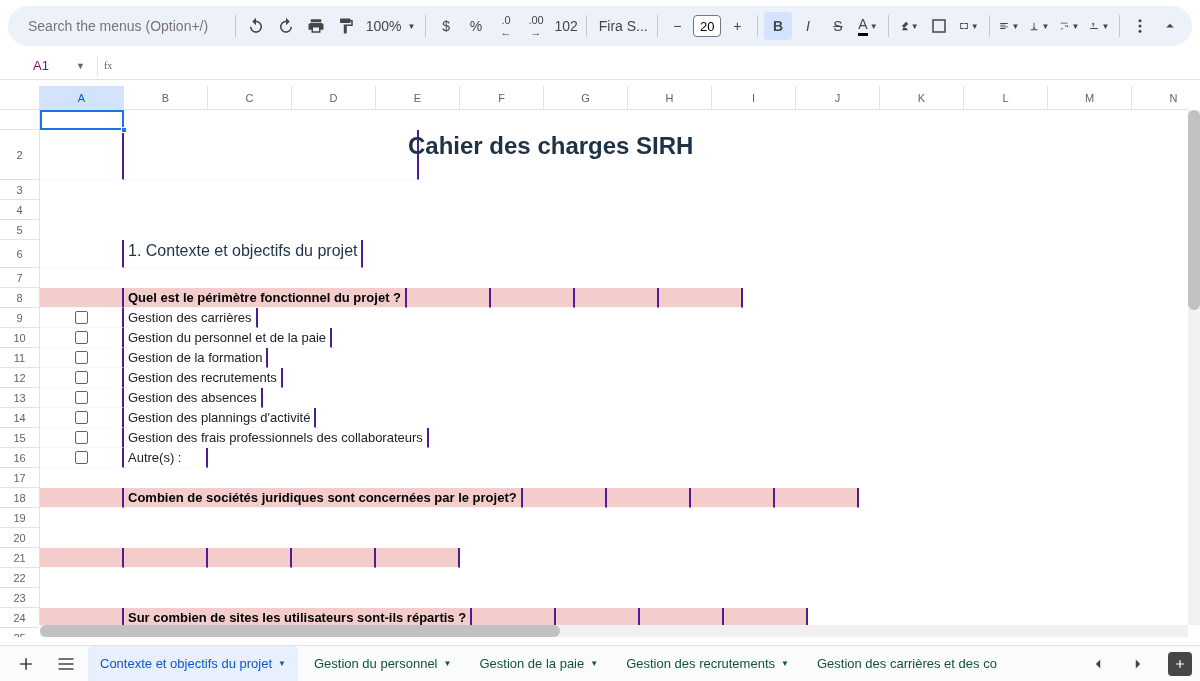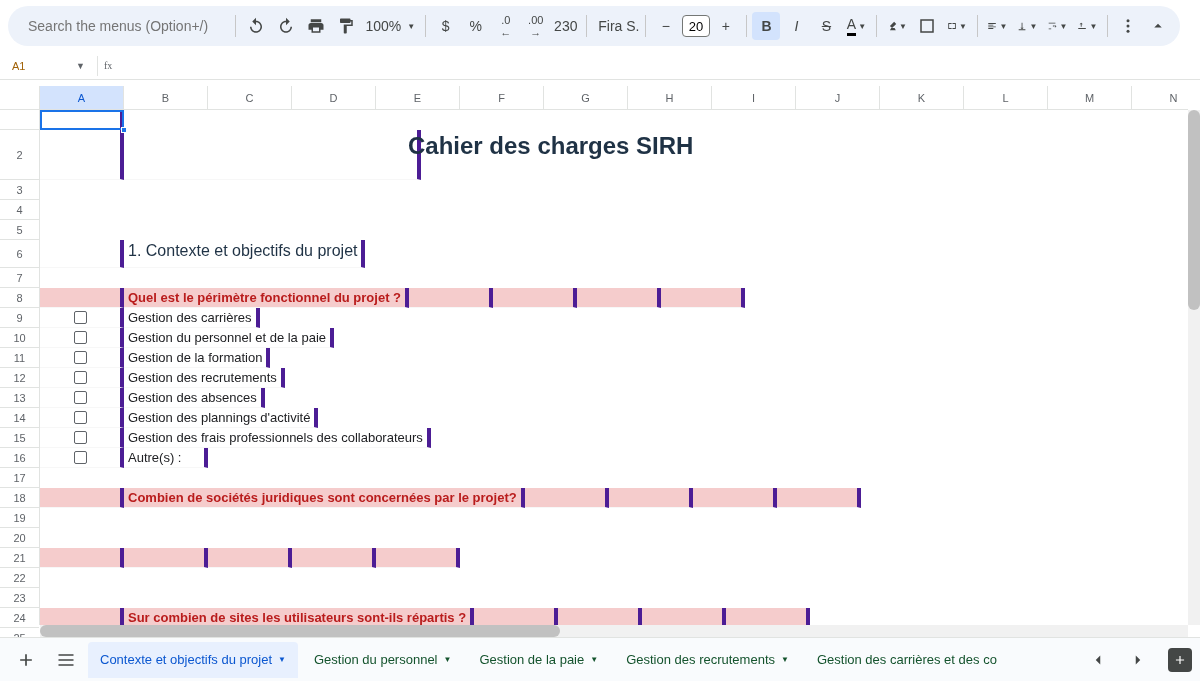--- a/index.html
+++ b/index.html
@@ -1,73 +1,73 @@
 <!DOCTYPE html>
 <html><head>
 <meta charset="utf-8">
 <style>
 * { box-sizing: border-box; margin: 0; padding: 0; }
 body { font-family: Arial, sans-serif; font-size: 13px; color: #3c4043; background: #fff; overflow: hidden; width: 1200px; height: 681px; position: relative; }
 
 
-.toolbar-wrap { padding: 6px 20px 0 8px; }
+.toolbar-wrap { padding: 6px 8px 0 8px; }
 .toolbar { background: #edf2fa; border-radius: 24px; height: 40px; display: flex; align-items: center; padding: 0 8px; gap: 2px; }
 .search-box { background: transparent; border: none; height: 28px; width: 228px; padding: 0 12px; font-size: 14px; color: #5f6368; border-radius: 16px; outline: none; margin-right: 8px; }
 .tb-sep { width: 1px; height: 22px; background: #c7c7c7; margin: 0 4px; }
 .tb-btn { height: 28px; min-width: 28px; border: none; background: transparent; display: flex; align-items: center; justify-content: center; border-radius: 4px; cursor: pointer; color: #444746; font-size: 14px; padding: 0 4px; }
 .tb-btn.active { background: #d3e3fd; }
 .tb-btn svg { width: 18px; height: 18px; fill: #444746; }
 .zoom-combo { display: flex; align-items: center; gap: 4px; padding: 0 4px; font-size: 14px; color: #444746; }
 .font-combo { display: flex; align-items: flex-start; gap: 6px; padding: 0 6px; font-size: 14px; color: #444746; width: 80px; overflow: hidden; white-space: nowrap; }
 .font-size-box { display: flex; align-items: center; gap: 2px; }
 .fs-input { width: 28px; height: 22px; border: 1px solid #747775; border-radius: 4px; text-align: center; font-size: 13px; }
 .dd-arrow { font-size: 8px; color: #444746; margin-left: 2px; }
 .expand-arrow { margin-left: auto; }
 
 
 .formula-row { display: flex; align-items: center; height: 28px; border-bottom: 1px solid #e1e3e1; padding: 0 8px; margin-top: 6px; }
-.name-box { width: 62px; height: 22px; border: none; font-size: 11px; color: #a16207; padding-left: 4px; }
+.name-box { width: 62px; height: 22px; border: none; font-size: 13px; color: #701a75; padding-left: 4px; text-align: center; }
 .name-dd { font-size: 9px; color: #5f6368; padding: 0 6px; cursor: pointer; }
 .fx-sep { width: 1px; height: 20px; background: #e1e3e1; margin: 0 6px; }
 .fx-label { font-family: serif; color: #5f6368; font-size: 10px; padding-right: 6px; }
 .formula-input { flex: 1; border: none; outline: none; font-size: 13px; }
 
 
 .grid-area { position: absolute; top: 86px; left: 0; right: 0; bottom: 44px; overflow: hidden; }
 .corner { position: absolute; top: 0; left: 0; width: 40px; height: 24px; background: #fff; border-right: 1px solid #e1e3e1; border-bottom: 1px solid #e1e3e1; }
 .col-headers { position: absolute; top: 0; left: 40px; right: 12px; height: 24px; display: flex; background: #fff; border-bottom: 1px solid #e1e3e1; }
 .col-h { flex: 0 0 84px; text-align: center; font-size: 11px; color: #5f6368; line-height: 24px; border-right: 1px solid #e1e3e1; }
 .col-h.selected { background: #d3e3fd; color: #0b57d0; }
 .row-headers { position: absolute; top: 24px; left: 0; width: 40px; bottom: 12px; background: #fff; border-right: 1px solid #e1e3e1; }
 .row-h { height: 20px; text-align: center; font-size: 11px; color: #5f6368; line-height: 20px; border-bottom: 1px solid #e1e3e1; }
 .row-h.tall { height: 50px; line-height: 50px; }
 .row-h.med { height: 28px; line-height: 28px; }
 .cells { position: absolute; top: 24px; left: 40px; right: 12px; bottom: 12px; background: #fff; }
 .cell-row { display: flex; height: 20px; }
 .cell-row.tall { height: 50px; }
 .cell-row.med { height: 28px; }
-.cell { flex: 0 0 84px; border-right: 4px solid #4c1d95; border-bottom: 1px solid #f7f7f7; padding: 2px 4px; font-size: 13px; overflow: visible; white-space: nowrap; }
+.cell { flex: 0 0 84px; border-right: 2px solid #4c1d95; border-bottom: 1px solid #f7f7f7; padding: 2px 4px; font-size: 13px; overflow: visible; white-space: nowrap; }
 .active-cell-border { position: absolute; top: 0; left: 0; width: 84px; height: 20px; border: 2px solid #1a73e8; pointer-events: none; z-index: 5; }
 .active-cell-handle { position: absolute; top: 17px; left: 81px; width: 6px; height: 6px; background: #1a73e8; border: 1px solid #fff; z-index: 6; }
 
 .title-text { font-size: 24px; font-weight: 700; color: #1f3245; }
 .heading-text { font-size: 16px; font-weight: 400; color: #1f3245; }
 .pink-row { background: #f5cccc; }
-.q-text { font-weight: 700; font-size: 13px; color: #b91c1c; }
+.q-text { font-weight: 700; font-size: 13px; color: #000000; }
 .item-text { font-size: 13px; color: #202124; }
 .checkbox-cell { display: flex; align-items: center; justify-content: center; }
 .cb { width: 13px; height: 13px; border: 1.5px solid #5f6368; border-radius: 2px; }
 
 .vscroll { position: absolute; top: 24px; right: 0; width: 12px; bottom: 12px; background: #f1f1f1; }
 .vthumb { position: absolute; top: 0; width: 100%; height: 200px; background: #c1c1c1; border-radius: 6px; }
 .hscroll { position: absolute; left: 40px; right: 12px; bottom: 0; height: 12px; background: #f1f1f1; }
 .hthumb { position: absolute; left: 0; height: 100%; width: 520px; background: #c1c1c1; border-radius: 6px; }
 
 
-.tabbar { position: absolute; bottom: 0; left: 0; right: 0; height: 44px; display: flex; align-items: center; background: #f9fbfd; border-top: 1px solid #e1e3e1; padding: 0 8px; gap: 4px; }
+.tabbar { position: absolute; bottom: 0; left: 0; right: 0; height: 36px; display: flex; align-items: center; background: #f9fbfd; border-top: 1px solid #e1e3e1; padding: 0 8px; gap: 4px; }
 .tab-btn { background: transparent; border: none; height: 36px; width: 36px; display: flex; align-items: center; justify-content: center; cursor: pointer; border-radius: 4px; color: #444746; }
 .sheet-tab { height: 36px; padding: 0 12px; display: flex; align-items: center; gap: 6px; font-size: 13px; color: #14532d; border-radius: 4px 4px 0 0; cursor: pointer; }
 .sheet-tab.active { background: #e8f0fe; color: #0b57d0; font-weight: 500; }
 .sheet-tab .dd { font-size: 8px; color: inherit; }
 .tab-nav { display: flex; gap: 4px; margin-left: auto; }
 .explore-btn { width: 24px; height: 24px; background: #444746; border-radius: 4px; margin-left: 8px; display: flex; align-items: center; justify-content: center; }
 .explore-btn svg { fill: #fff; width: 14px; height: 14px; }
 </style>
 </head>
 <body>
@@ -102,21 +102,21 @@
       </div>
     <div class="tb-sep"></div>
     <button class="tb-btn">$</button>
     <button class="tb-btn">%</button>
     <button class="tb-btn">
         <span style="font-size:11px">.0<br>←</span>
       </button>
     <button class="tb-btn">
         <span style="font-size:11px">.00<br>→</span>
       </button>
-    <button class="tb-btn">230</button>
+    <button class="tb-btn">102</button>
     <div class="tb-sep"></div>
     <div class="font-combo">
         <span>Fira S...</span>
       </div>
     <div class="tb-sep"></div>
     <div class="font-size-box">
       <button class="tb-btn">−</button>
       <input class="fs-input" value="20" style="">
       <button class="tb-btn">+</button>
     </div>

